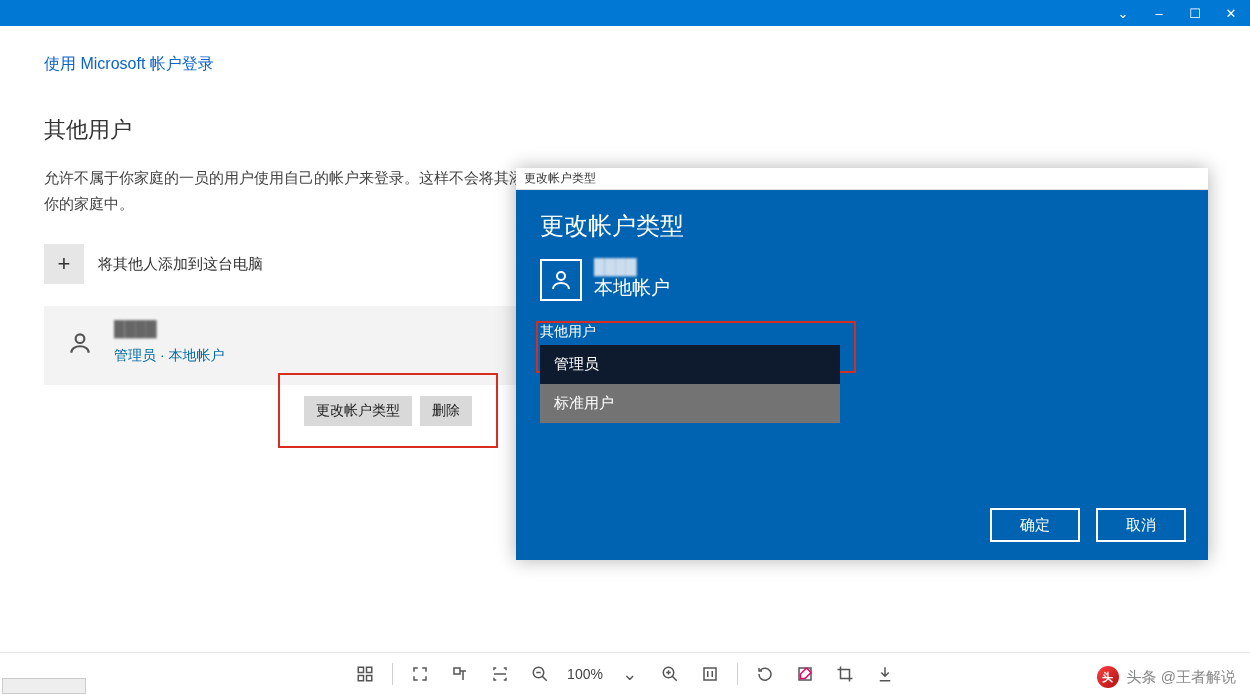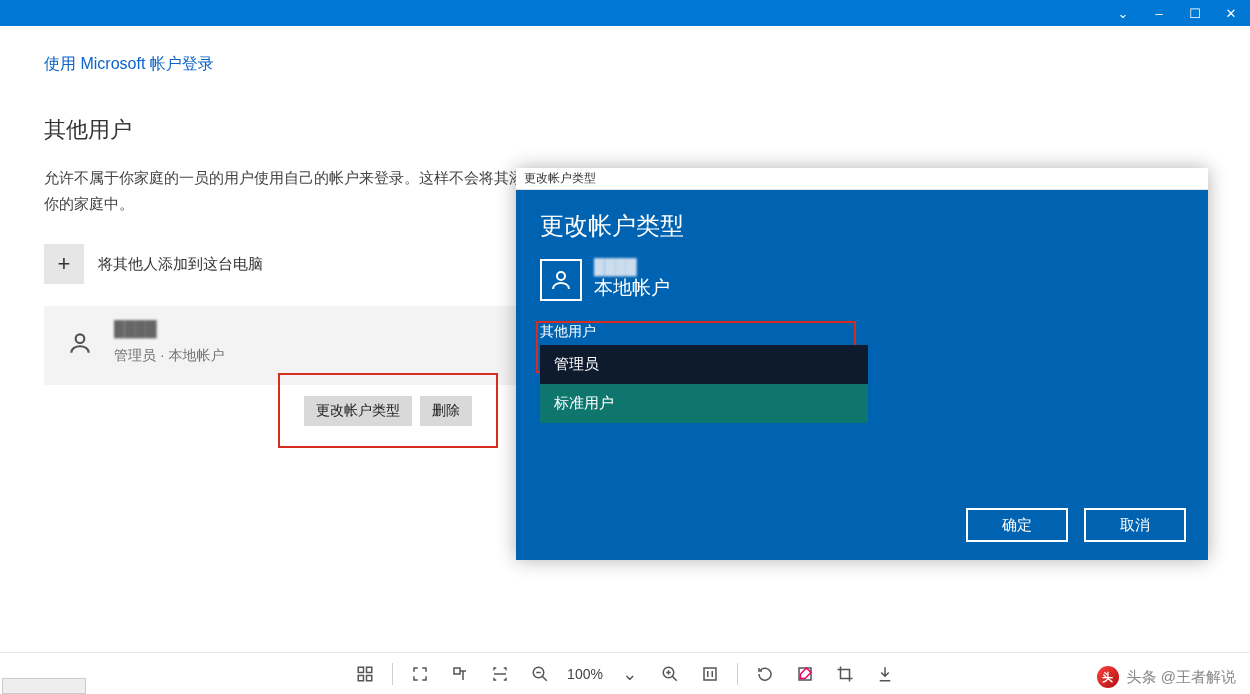--- a/index.html
+++ b/index.html
@@ -19,43 +19,43 @@
 .section-desc { font-size: 15px; color: #444; margin-top: 20px; line-height: 1.7; max-width: 520px; filter: blur(0.3px); }
 
 .add-row { display: flex; align-items: center; margin-top: 28px; gap: 14px; }
 .plus-box { width: 40px; height: 40px; background: #e6e6e6; display: flex; align-items: center; justify-content: center; font-size: 22px; color: #333; cursor: pointer; }
 .add-row .label { font-size: 15px; color: #333; filter: blur(0.4px); }
 
 .user-block { background: #f3f3f3; margin-top: 22px; padding: 14px 16px 20px 16px; }
 .user-head { display: flex; align-items: center; gap: 14px; }
 .avatar { width: 40px; height: 40px; border-radius: 50%; display: flex; align-items: center; justify-content: center; color: #555; font-size: 22px; }
 .user-info .uname { font-size: 15px; color:#666; filter: blur(1.2px); }
-.user-info .role { font-size: 14px; color: #737373; margin-top:10px; filter: blur(0.3px); }
+.user-info .role { font-size: 14px; color: #0369a1; margin-top:10px; filter: blur(0.3px); }
 
 .highlight-box { border: 2px solid #d82c20; position: absolute; top: 373px; left: 278px; width: 220px; height: 75px; display:flex; align-items:center; justify-content:center; gap:8px; }
 .btn-small { background: #d9d9d9; padding: 6px 12px; font-size: 14px; color: #222; border:none; cursor:pointer; filter:blur(0.3px); }
 
 .dialog { position: absolute; top: 168px; left: 516px; width: 692px; height: 392px; background: #0063b1; box-shadow: 0 0 18px rgba(0,0,0,0.3); }
 .dialog-title { height: 22px; background: #fff; color: #333; font-size: 12px; padding: 2px 8px; border-bottom:1px solid #e0e0e0; filter:blur(0.3px); }
 .dialog-body { padding: 20px 24px; color: #fff; }
 .dialog-heading { font-size: 24px; font-weight: 400; }
 .dialog-user { display:flex; align-items:center; gap:12px; margin-top:16px; }
 .davatar { width: 42px; height: 42px; border:2px solid #fff; display:flex; align-items:center; justify-content:center; font-size:22px; }
 .dinfo .dname { font-size:15px; filter:blur(1.2px); color:#cde; }
 .dinfo .dtype { font-size:19px; filter:blur(0.3px); }
 
 .type-label { font-size:14px; margin-top:22px; filter:blur(0.3px); }
 .dropdown-wrap { position: relative; margin-top:4px; }
-.dropdown-open { background:#0f766e; width:328px; }
+.dropdown-open { background:#737373; width:300px; }
 .dd-item { padding:10px 14px; font-size:15px; color:#fff; cursor:pointer; filter:blur(0.3px); }
 .dd-item.sel { background:#0e1a2e; }
 .highlight2 { position:absolute; border:2px solid #d82c20; top:-24px; left:-4px; width:320px; height:52px; }
 
 .dialog-buttons { position:absolute; bottom:18px; right:22px; display:flex; gap:16px; }
-.dbtn { width:102px; height:34px; background:#0063b1; border:2px solid #fff; color:#fff; font-size:15px; cursor:pointer; filter:blur(0.3px); }
+.dbtn { width:90px; height:34px; background:#0063b1; border:2px solid #fff; color:#fff; font-size:15px; cursor:pointer; filter:blur(0.3px); }
 
 .caption { position:absolute; top:590px; left:0; right:0; text-align:center; font-size:40px; font-weight:700; color:#111; }
 
 .toolbar { position:absolute; bottom:0; left:0; right:0; height:42px; background:#fff; border-top:1px solid #e8e8e8; display:flex; align-items:center; justify-content:center; gap:6px; color:#444; }
 .tb-btn { width:34px; height:34px; display:flex; align-items:center; justify-content:center; font-size:18px; cursor:pointer; color:#555; }
 .tb-sep { width:1px; height:22px; background:#d0d0d0; margin:0 4px; }
 .zoom-text { font-size:14px; color:#444; padding:0 4px; }
 
 .watermark { position:absolute; bottom:6px; right:14px; display:flex; align-items:center; gap:8px; font-size:15px; color:#888; font-weight:500; }
 .wlogo { width:22px; height:22px; border-radius:50%; background: linear-gradient(135deg,#ff4040,#b01010); display:flex; align-items:center; justify-content:center; color:#fff; font-size:11px; font-weight:bold; }

